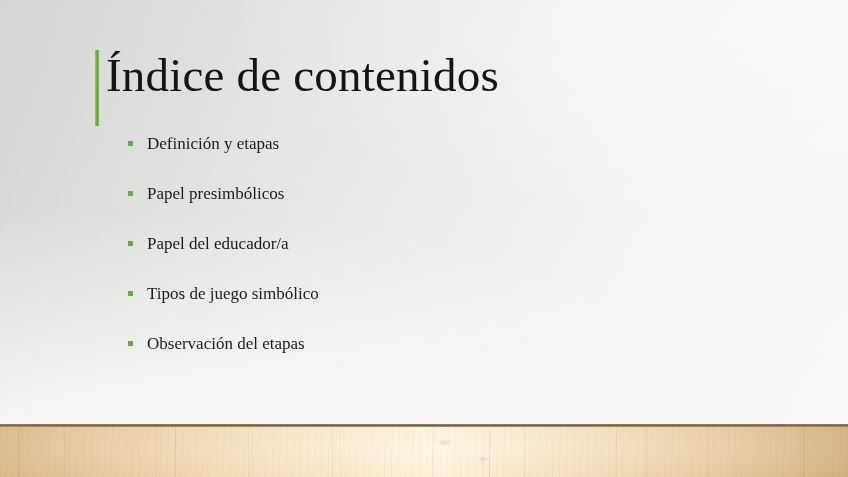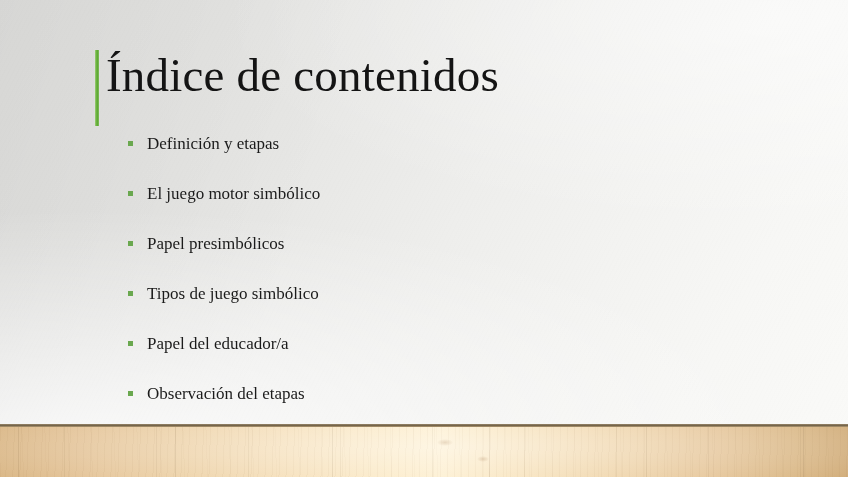--- a/index.html
+++ b/index.html
@@ -191,38 +191,34 @@
 
   <div class="title">Índice de contenidos</div>
 
   <div class="bullets">
 
     <div class="bullet-row">
       <span class="bullet-dot"></span>
       <span class="bullet-text">Definición y etapas</span>
     </div>
 
-    <div class="bullet-row">
-      <span class="bullet-dot"></span>
-      <span class="bullet-text">El juego motor simbólico</span>
-    </div>
 
     <div class="bullet-row">
       <span class="bullet-dot"></span>
       <span class="bullet-text">Papel presimbólicos</span>
     </div>
 
     <div class="bullet-row">
       <span class="bullet-dot"></span>
+      <span class="bullet-text">Papel del educador/a</span>
+    </div>
+
+    <div class="bullet-row">
+      <span class="bullet-dot"></span>
       <span class="bullet-text">Tipos de juego simbólico</span>
-    </div>
-
-    <div class="bullet-row">
-      <span class="bullet-dot"></span>
-      <span class="bullet-text">Papel del educador/a</span>
     </div>
 
     <div class="bullet-row">
       <span class="bullet-dot"></span>
       <span class="bullet-text">Observación del etapas</span>
     </div>
 
   </div>
 
   <div class="floor">

